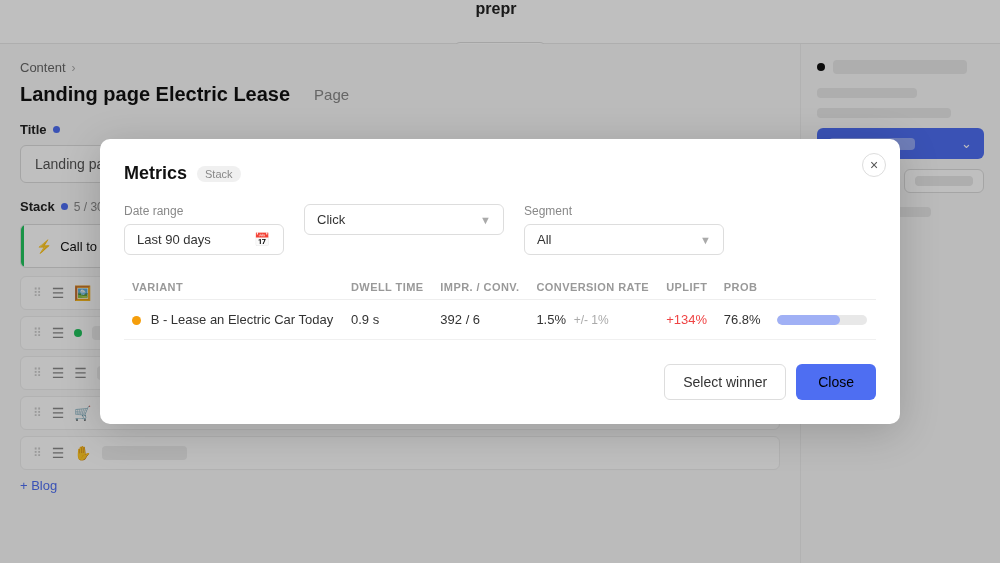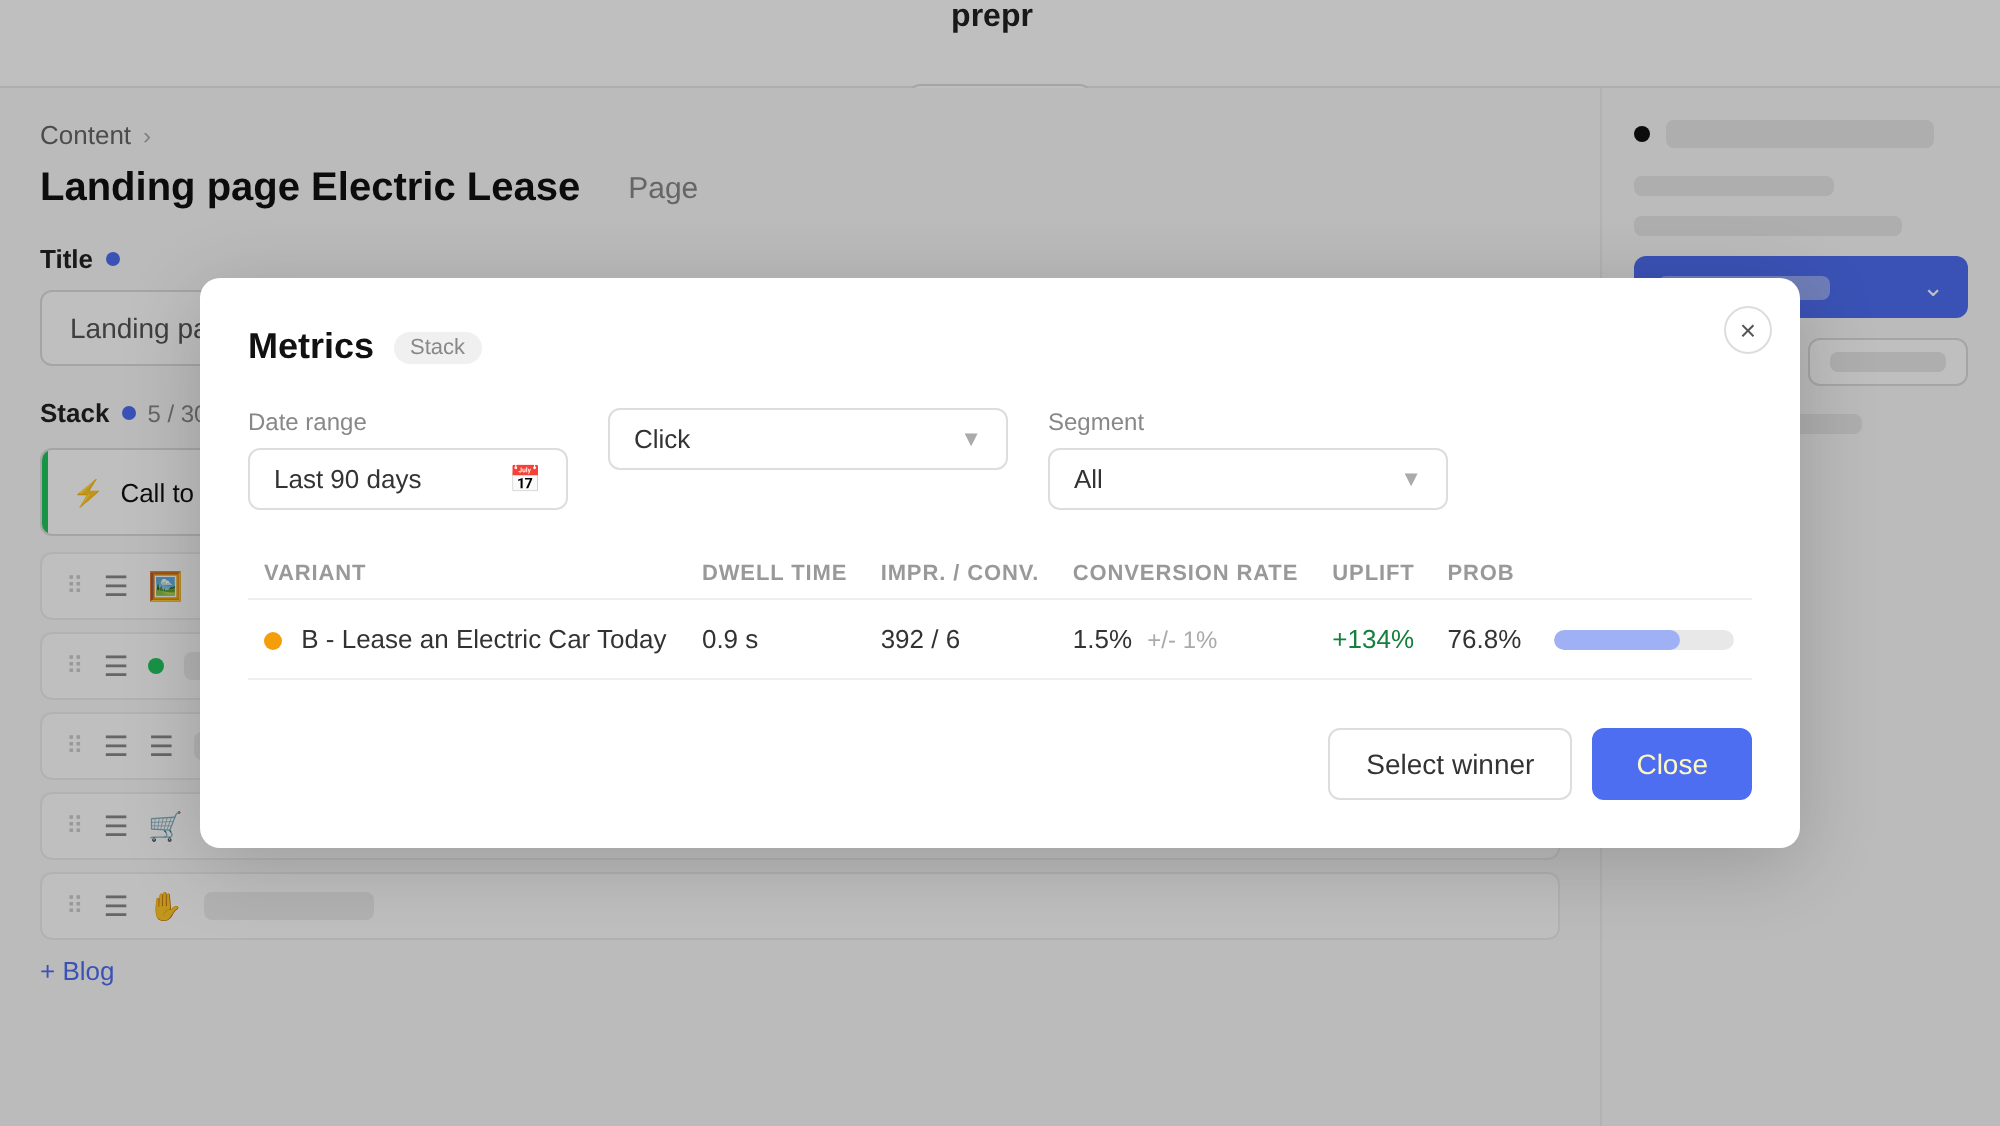--- a/index.html
+++ b/index.html
@@ -463,21 +463,21 @@
       border-radius: 6px;
       padding: 9px 18px;
       font-size: 14px;
       color: #333;
       background: #fff;
       cursor: pointer;
       font-weight: 500;
     }
     .btn-close {
       background: #4e6ef2;
-      color: #fef9c3;
+      color: #000000;
       border: none;
       border-radius: 6px;
       padding: 9px 22px;
       font-size: 14px;
       font-weight: 500;
       cursor: pointer;
     }
   </style>
 </head>
 <body>
@@ -670,21 +670,21 @@
           <td>
             <span class="variant-dot" style="background:#f59e0b"></span>
             <span>B - Lease an Electric Car Today</span>
           </td>
           <td>0.9 s</td>
           <td>392 / 6</td>
           <td>
             <span>1.5%</span>
             <span style="color:#aaa;font-size:12px;margin-left:4px">+/- 1%</span>
           </td>
-          <td style="color:#15803d;font-weight:500">+134%</td>
+          <td style="color:#ef4444;font-weight:500">+134%</td>
           <td>76.8%</td>
           <td>
             <div class="prob-bar-container">
               <div class="prob-bar-fill-light" style="width:70%"></div>
             </div>
           </td>
         </tr>
       </tbody>
     </table>
 

